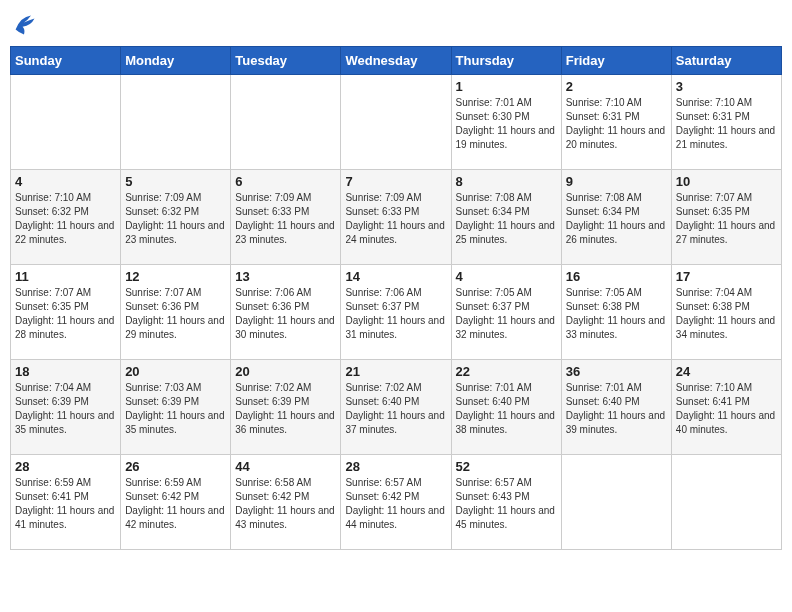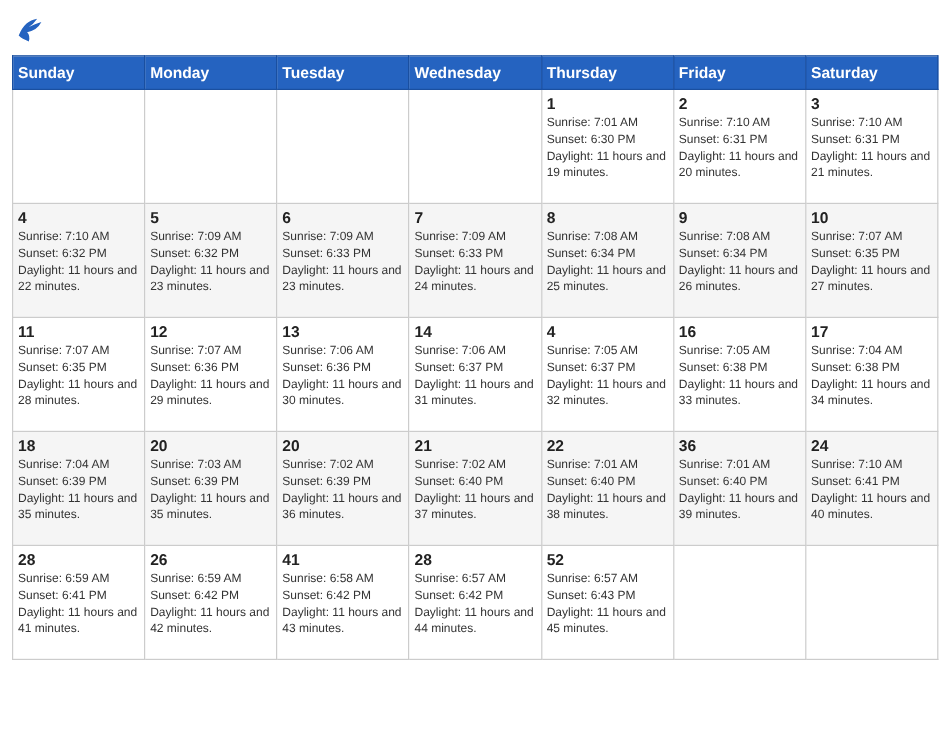--- a/index.html
+++ b/index.html
@@ -281,21 +281,21 @@
 Sunset: 6:41 PM
 Daylight: 11 hours and 41 minutes.</div>
         </td>
         <td>
           <span class="day-number">26</span>
           <div class="day-info">Sunrise: 6:59 AM
 Sunset: 6:42 PM
 Daylight: 11 hours and 42 minutes.</div>
         </td>
         <td>
-          <span class="day-number">41</span>
+          <span class="day-number">44</span>
           <div class="day-info">Sunrise: 6:58 AM
 Sunset: 6:42 PM
 Daylight: 11 hours and 43 minutes.</div>
         </td>
         <td>
           <span class="day-number">28</span>
           <div class="day-info">Sunrise: 6:57 AM
 Sunset: 6:42 PM
 Daylight: 11 hours and 44 minutes.</div>
         </td>

